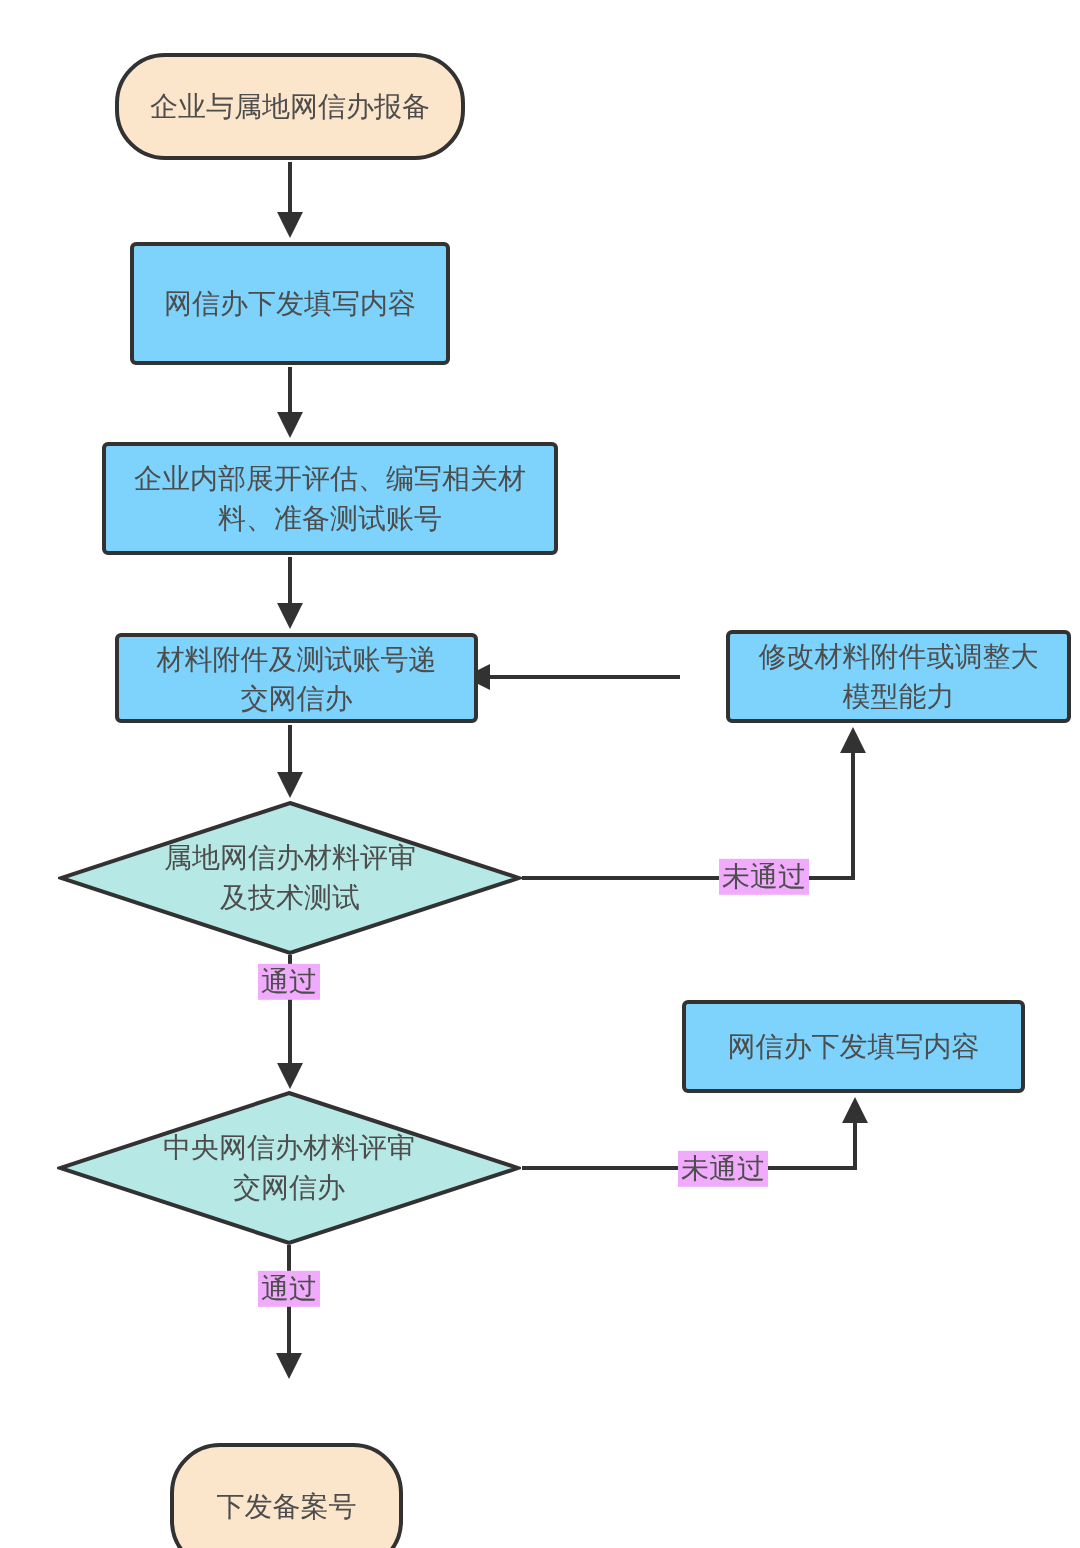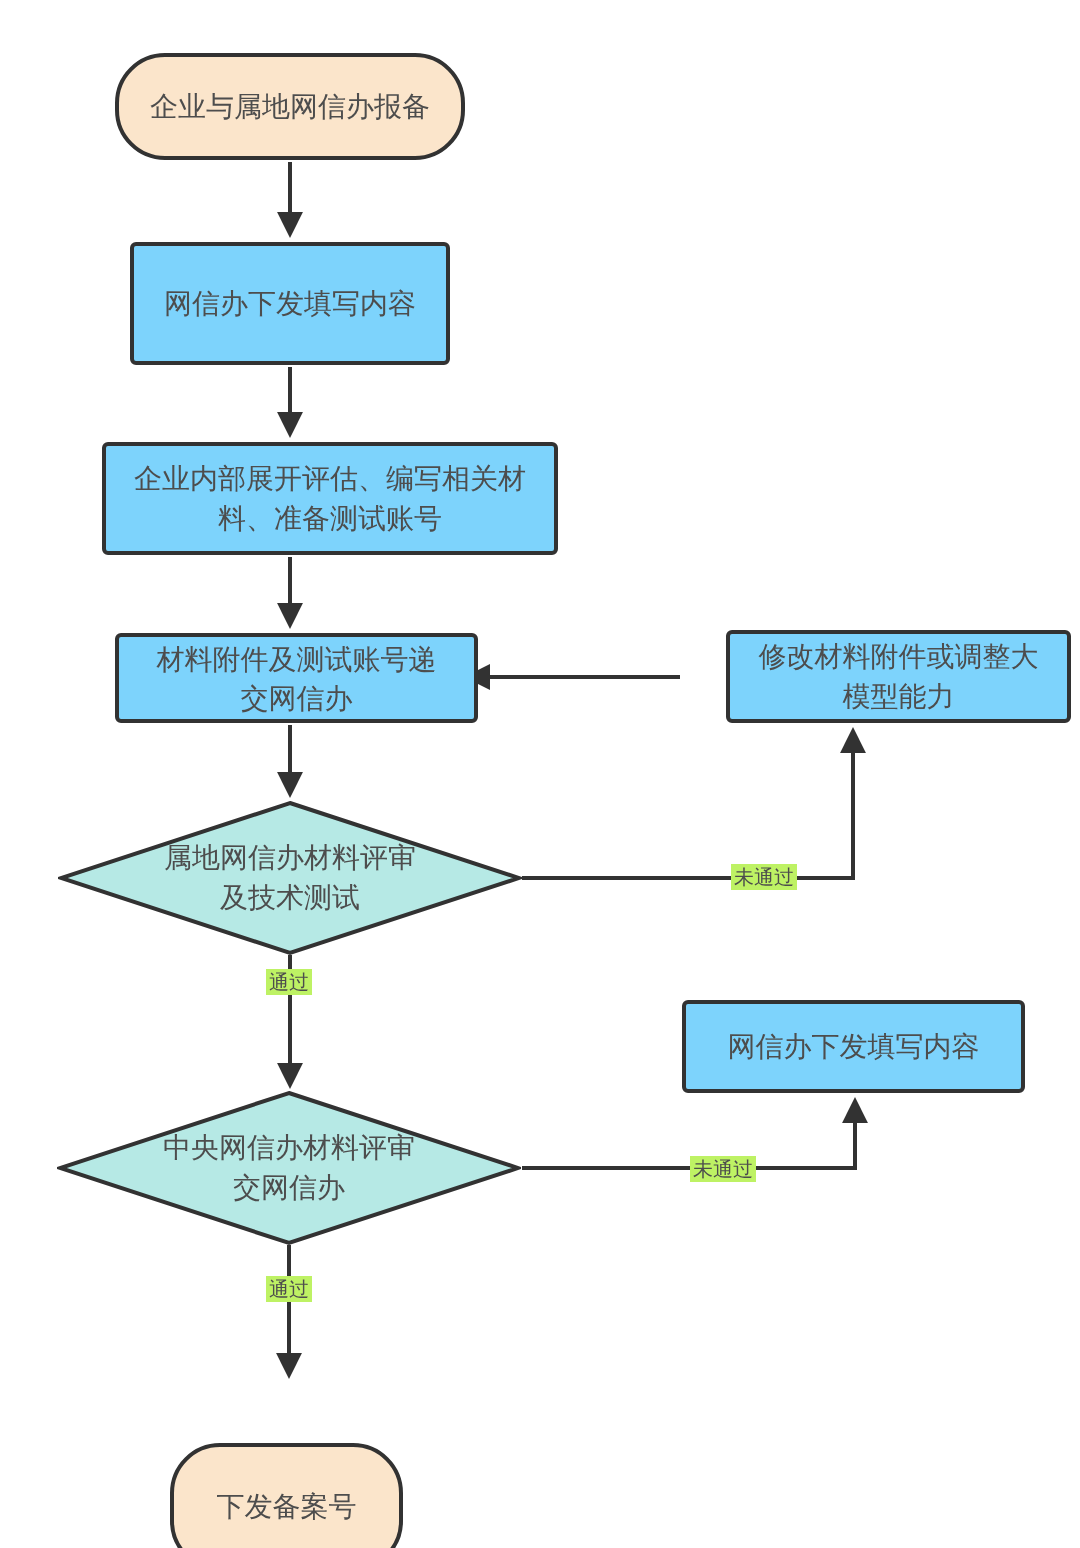--- a/index.html
+++ b/index.html
@@ -46,23 +46,23 @@
     align-items: center;
     justify-content: center;
     font-size: 28px;
     line-height: 1.42;
     text-align: center;
   }
   .label { white-space: pre-line; }
   .edge-label {
     position: absolute;
     transform: translate(-50%, -50%);
-    background: #bef264;
+    background: #f0abfc;
     padding: 0 3px;
-    font-size: 20px;
+    font-size: 28px;
     line-height: 1.3;
     color: #4d4d4d;
     white-space: nowrap;
   }
 </style>
 </head>
 <body>
 
 <div class="canvas">
 

